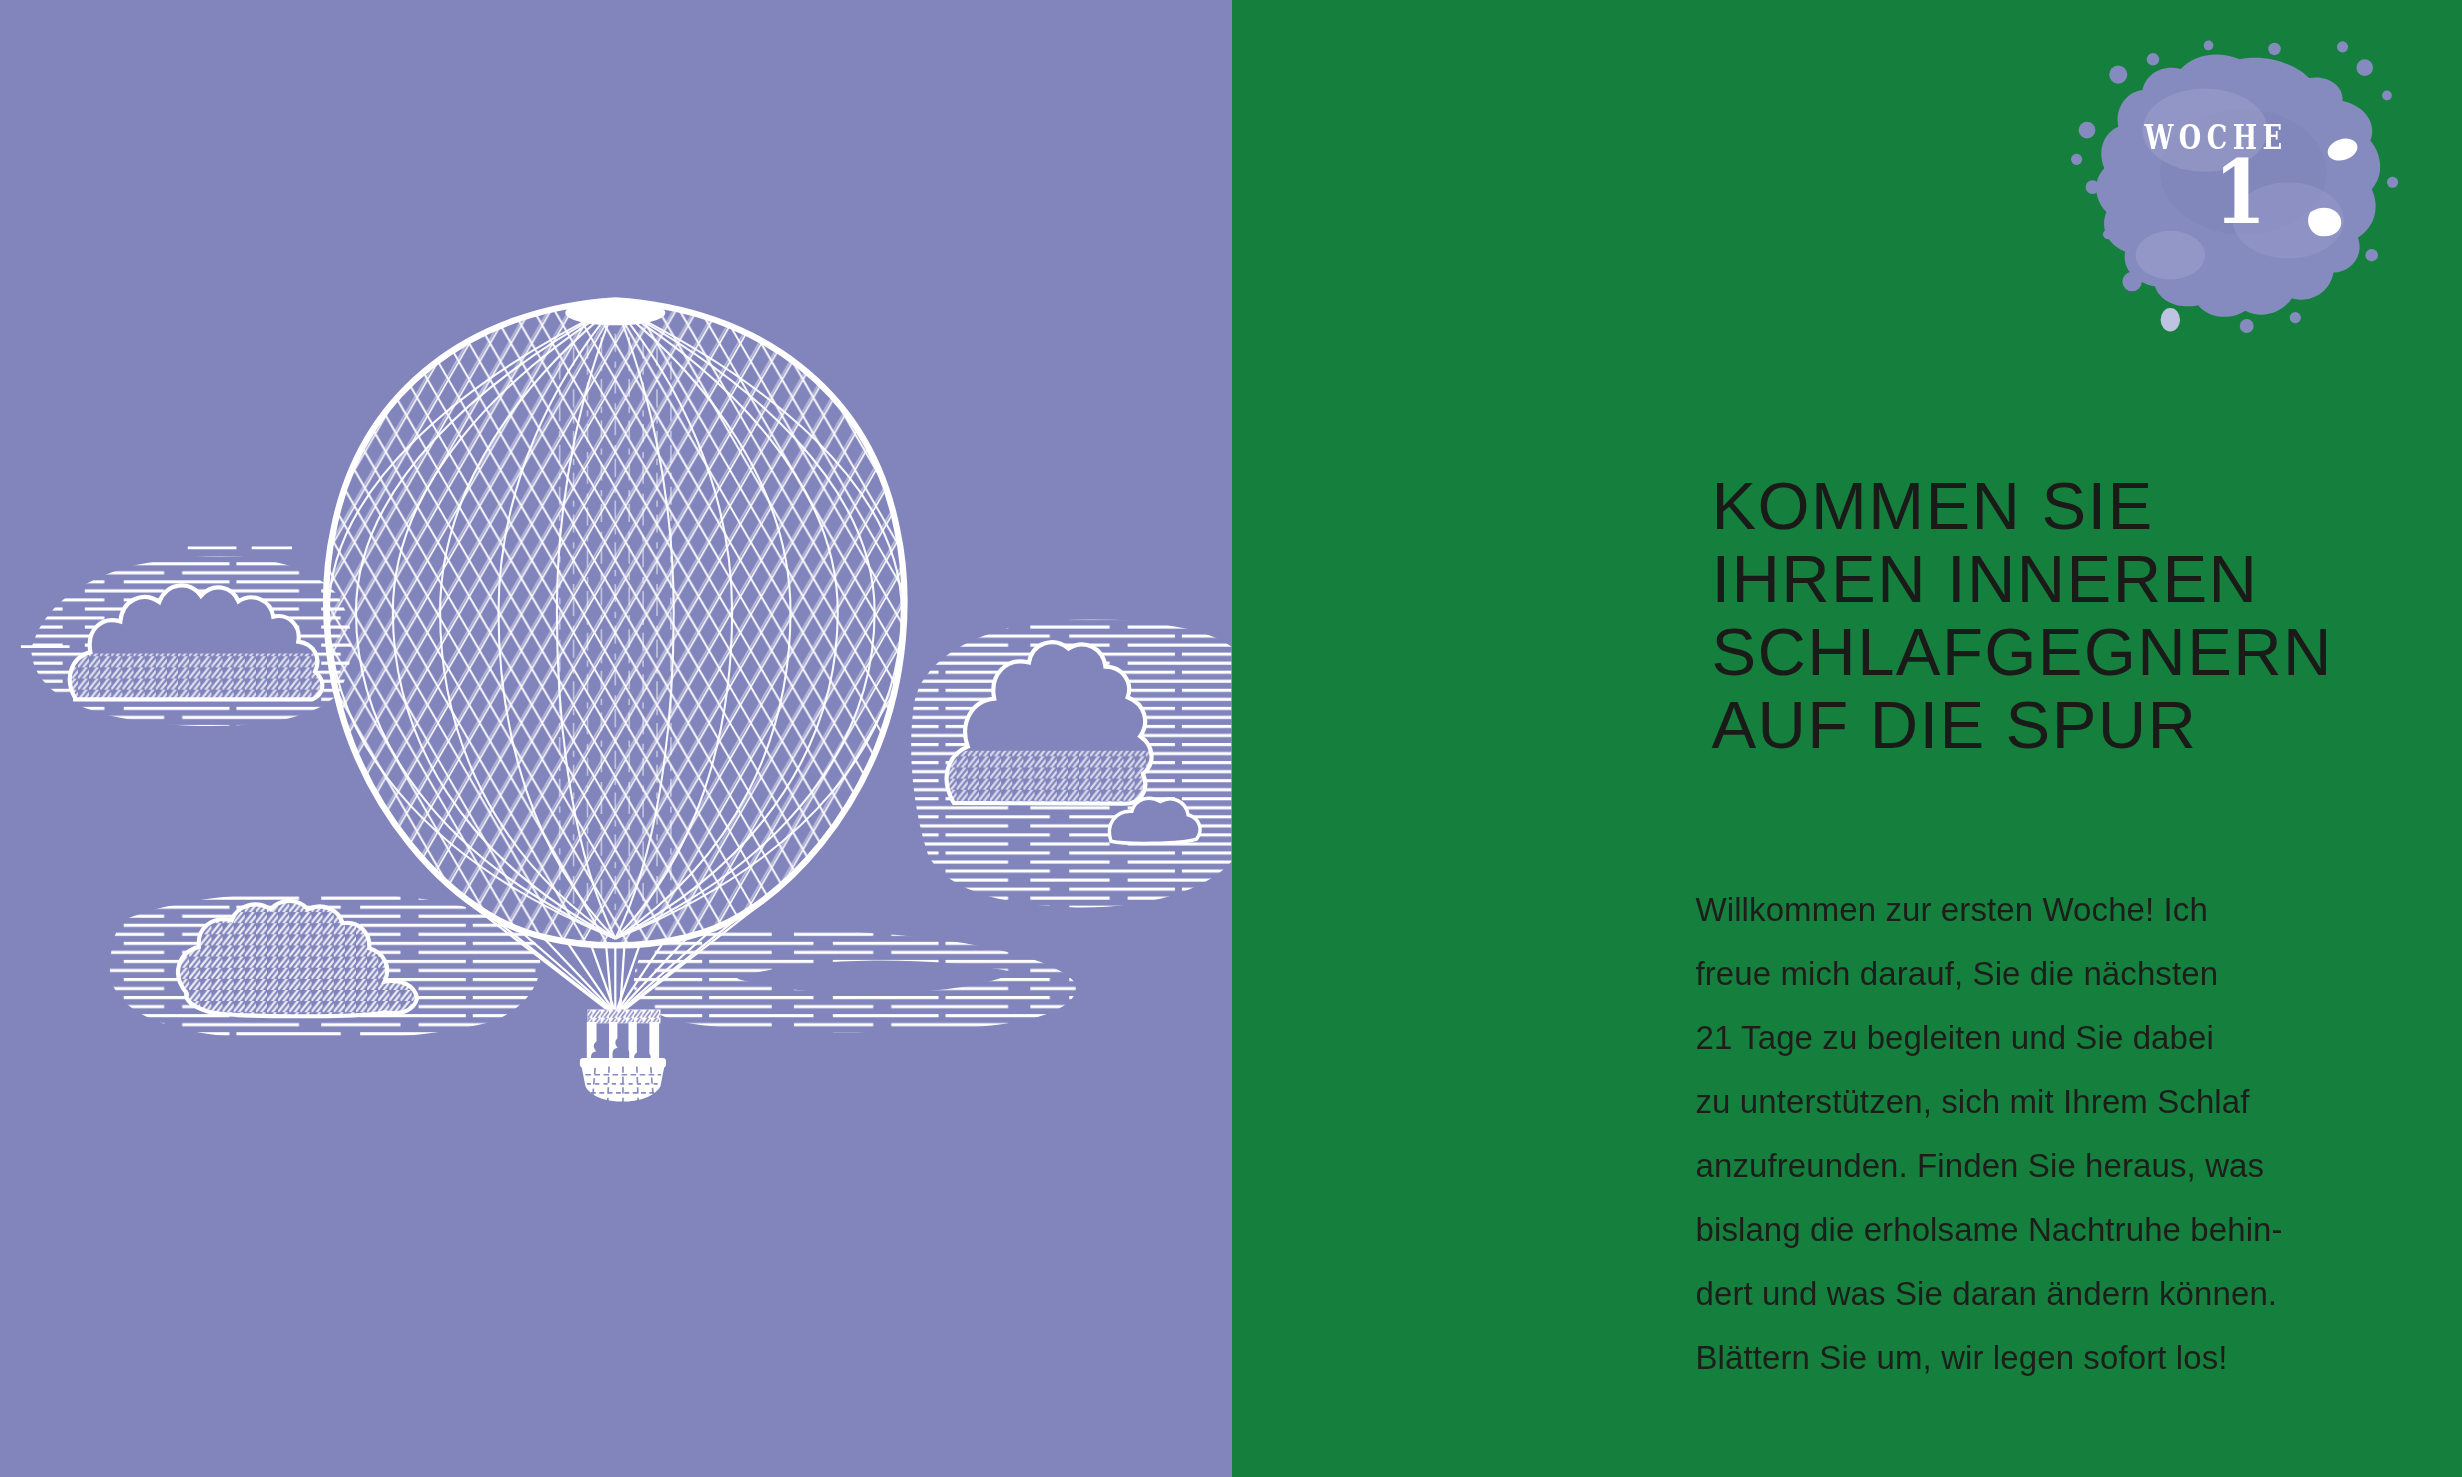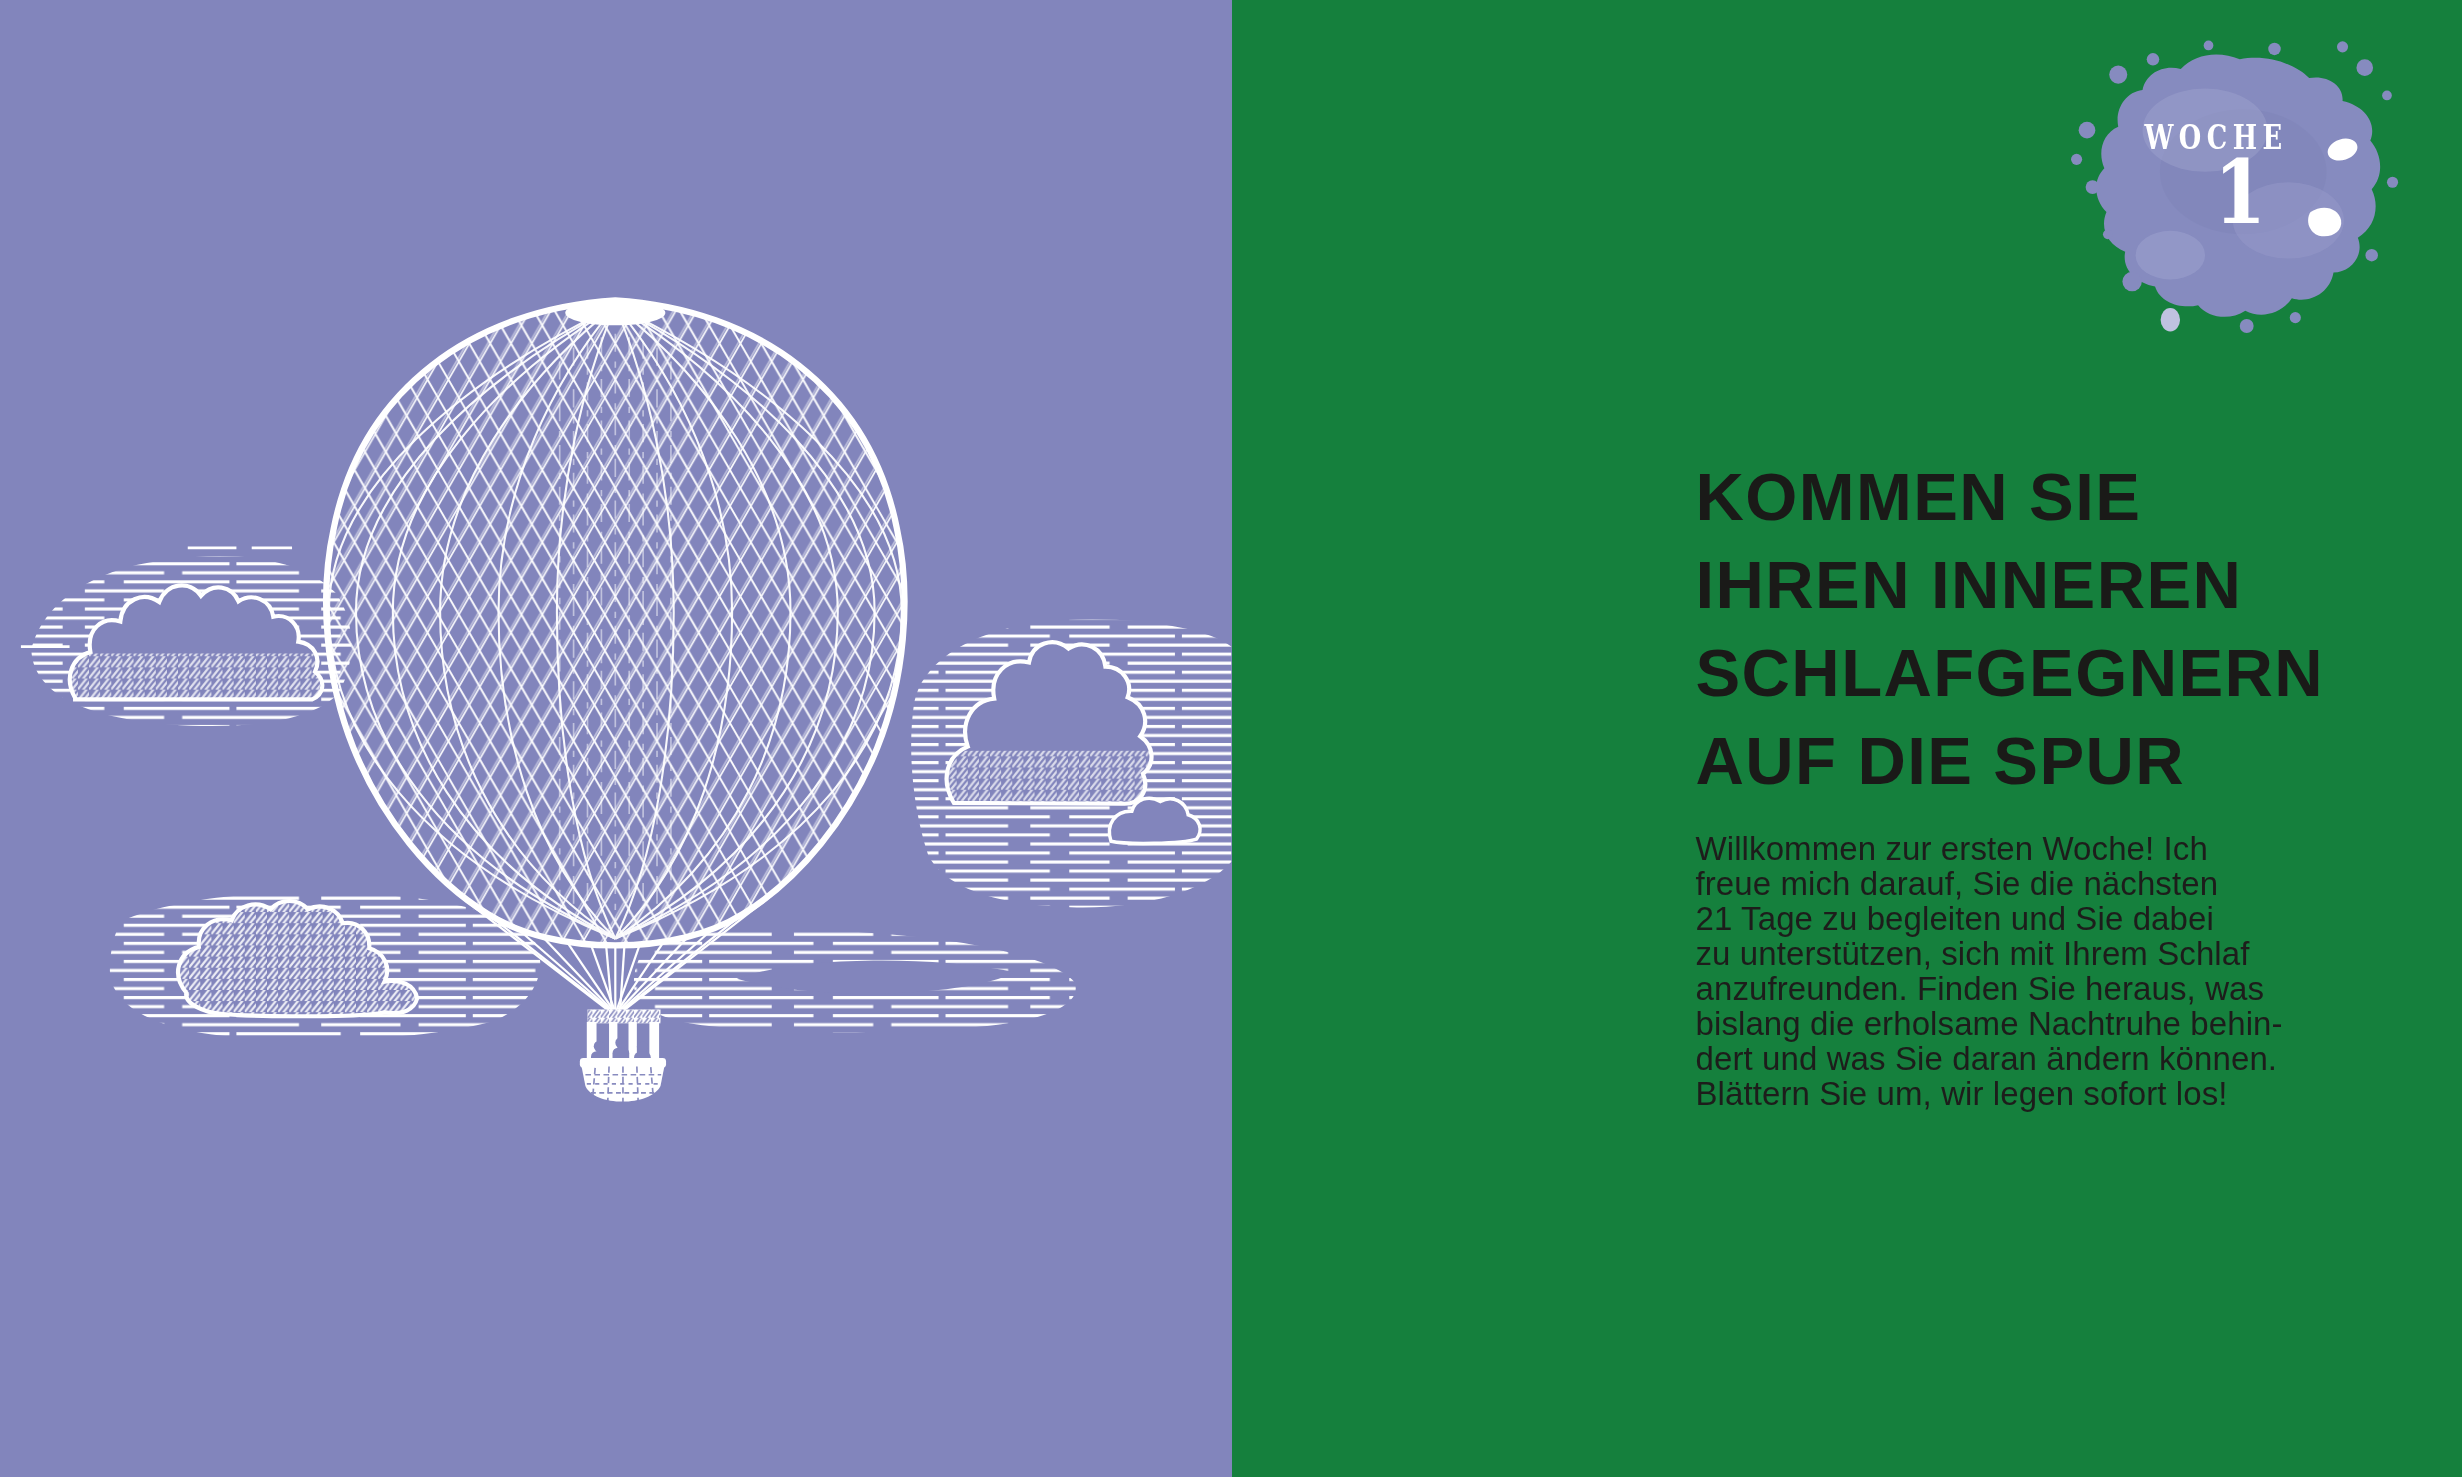--- a/index.html
+++ b/index.html
@@ -13,25 +13,25 @@
   .badge{position:absolute;left:834px;top:26.4px;width:351px;height:309px;}
   .badge svg{position:absolute;left:0;top:0;}
   .badge-label{position:absolute;left:46px;top:92px;width:208px;text-align:center;
                font-family:"DejaVu Serif", serif;font-weight:700;font-size:33px;
                letter-spacing:7px;color:#ffffff;transform:scaleX(0.78);
                transform-origin:104px 0;white-space:nowrap;}
   .badge-number{position:absolute;left:70px;top:122px;width:208px;text-align:center;
                font-family:"DejaVu Serif", serif;font-weight:700;font-size:88px;
                line-height:1;color:#ffffff;transform:scaleX(0.85);transform-origin:104px 0;}
 
-  .heading{position:absolute;left:464px;top:453px;margin:0;
-           font-size:67px;line-height:88px;font-weight:700;letter-spacing:1.4px;
+  .heading{position:absolute;left:464px;top:453px;margin:16px;
+           font-size:67px;line-height:73px;font-weight:400;letter-spacing:1.4px;
            color:#1a1a18;white-space:pre-line;}
-  .intro{position:absolute;left:464px;top:831px;margin:0;
-         font-size:33px;line-height:35px;font-weight:400;letter-spacing:0.1px;
+  .intro{position:absolute;left:464px;top:878px;margin:0;
+         font-size:33px;line-height:64px;font-weight:400;letter-spacing:0.1px;
          color:#1d1d1b;white-space:pre-line;}
 </style>
 </head>
 <body>
 
 <div class="spread">
 
   <section class="page-left">
     <svg width="1232" height="1478" viewBox="0 0 1772 2126">
       <defs>

